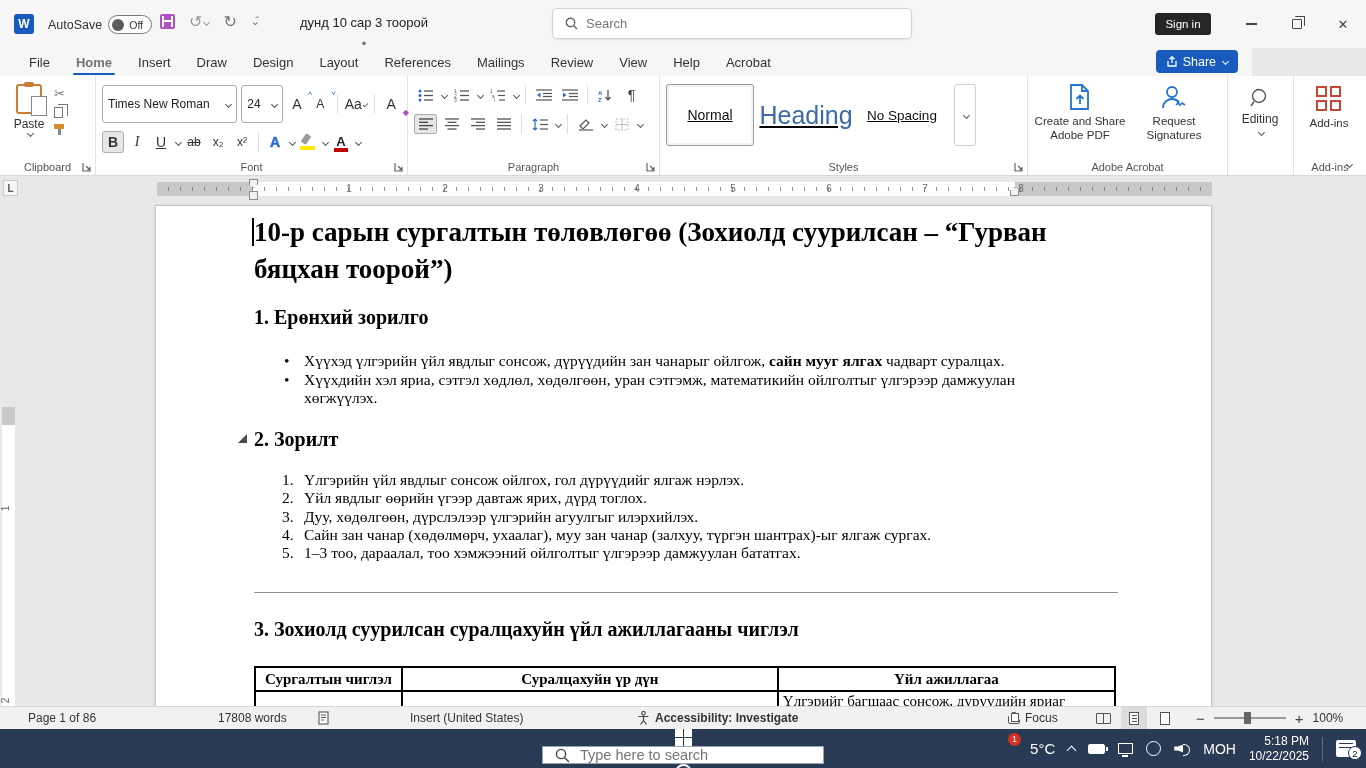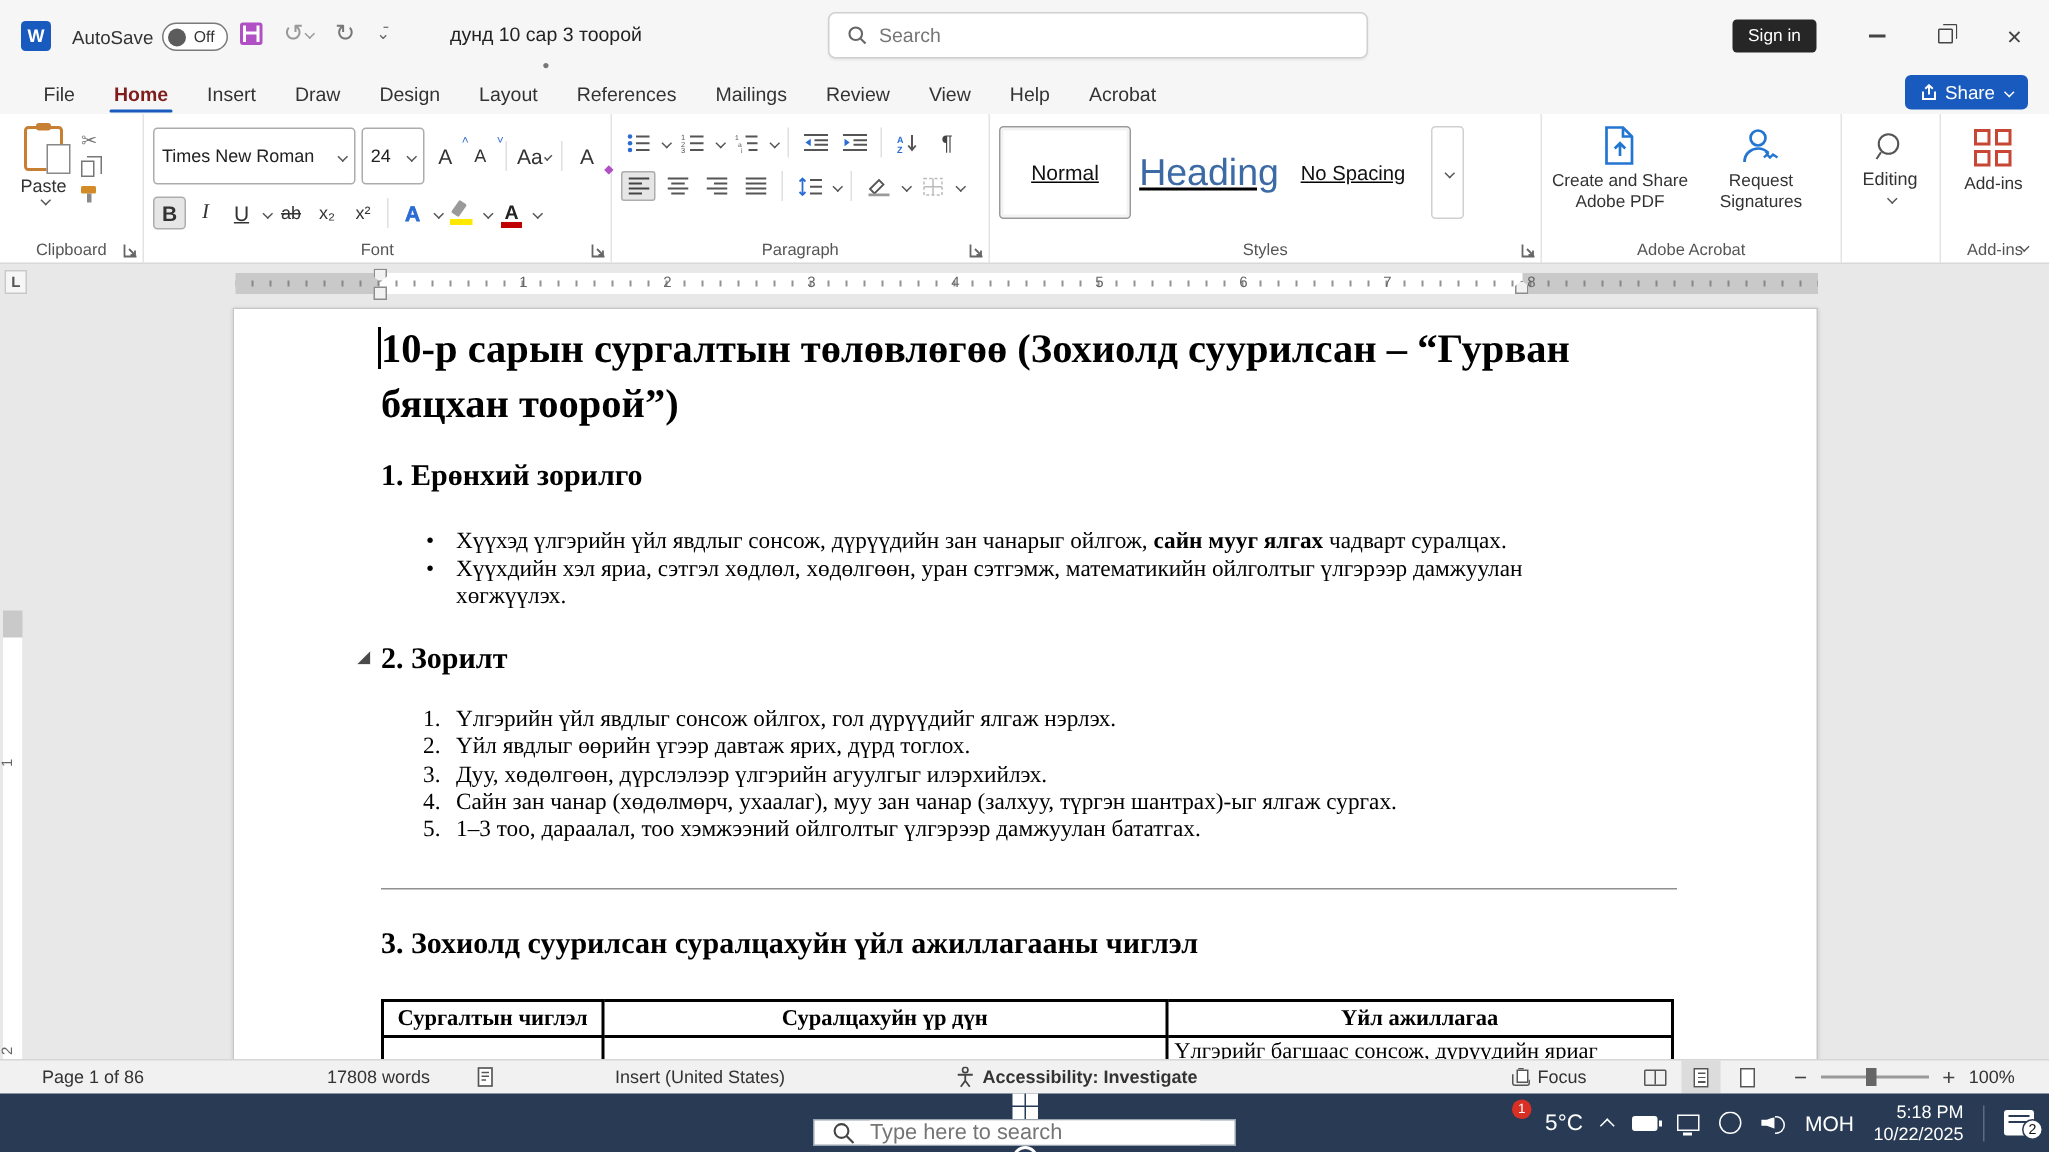--- a/index.html
+++ b/index.html
@@ -23,24 +23,24 @@
   .tb-search { position:absolute; left:552px; top:8px; width:360px; height:31px; background:#fff; border:1px solid #d0d0d0; border-radius:5px; box-shadow:0 1px 2px rgba(0,0,0,.08); display:flex; align-items:center; padding-left:12px; gap:8px; }
   .tb-search input { border:none; outline:none; font-size:13px; color:#555; width:280px; background:transparent; }
   .signin { position:absolute; left:1155px; top:13px; width:56px; height:22px; background:#262626; color:#fff; font-size:11.5px; display:flex; align-items:center; justify-content:center; border-radius:3px; }
   .winbtns { position:absolute; right:0; top:0; height:48px; display:flex; }
   .winbtn { width:46px; height:48px; display:flex; align-items:center; justify-content:center; color:#444; font-size:13px; }
   .min-glyph { width:11px; height:1.5px; background:#444; display:inline-block; }
   .restore-glyph { width:10px; height:10px; border:1.2px solid #444; position:relative; display:inline-block; border-radius:1px;}
   .restore-glyph:before { content:""; position:absolute; left:2px; top:-4px; width:9px; height:9px; border:1.2px solid #444; border-left:none; border-bottom:none; border-radius:1px;}
 
   
-  .tabsrow { position:absolute; left:0; top:48px; width:1366px; height:28px; background:#f6f6f6;text-decoration:underline; }
+  .tabsrow { position:absolute; left:0; top:48px; width:1252px; height:28px; background:#f6f6f6;text-decoration:underline; }
   .tabs { position:absolute; left:16px; top:0; display:flex; height:28px; }
   .tab { padding:0 13px; font-size:13px; color:#333; display:flex; align-items:center; height:28px; position:relative; }
-  .tab.active { color:#7f1d1d; font-weight:bold; }
+  .tab.active { color:#737373; font-weight:bold; }
   .tab.active:after { content:""; position:absolute; left:10px; right:10px; bottom:1px; height:2.5px; background:#185abd; border-radius:2px; }
   .share-btn { position:absolute; right:14px; top:2px; height:23px; background:#185abd; color:#fff; border-radius:4px; display:flex; align-items:center; gap:5px; padding:0 10px; font-size:12.5px; }
 
   
   .ribbon { position:absolute; left:0; top:76px; width:1366px; height:100px; background:#fff; border-bottom:1px solid #d8d8d8; display:flex; }
   .rgroup { position:relative; height:100%; border-right:1px solid #e3e3e3; padding:6px 6px 18px 6px; }
   .glabel { position:absolute; bottom:2px; left:0; right:0; text-align:center; font-size:11px; color:#555; }
   .launcher { position:absolute; right:3px; bottom:3px; width:10px; height:10px; }
   .launcher svg { display:block; }
   .chev { display:inline-block; width:5px; height:5px; border-right:1.3px solid #555; border-bottom:1.3px solid #555; transform:rotate(45deg); margin-left:2px; vertical-align:2px; }

